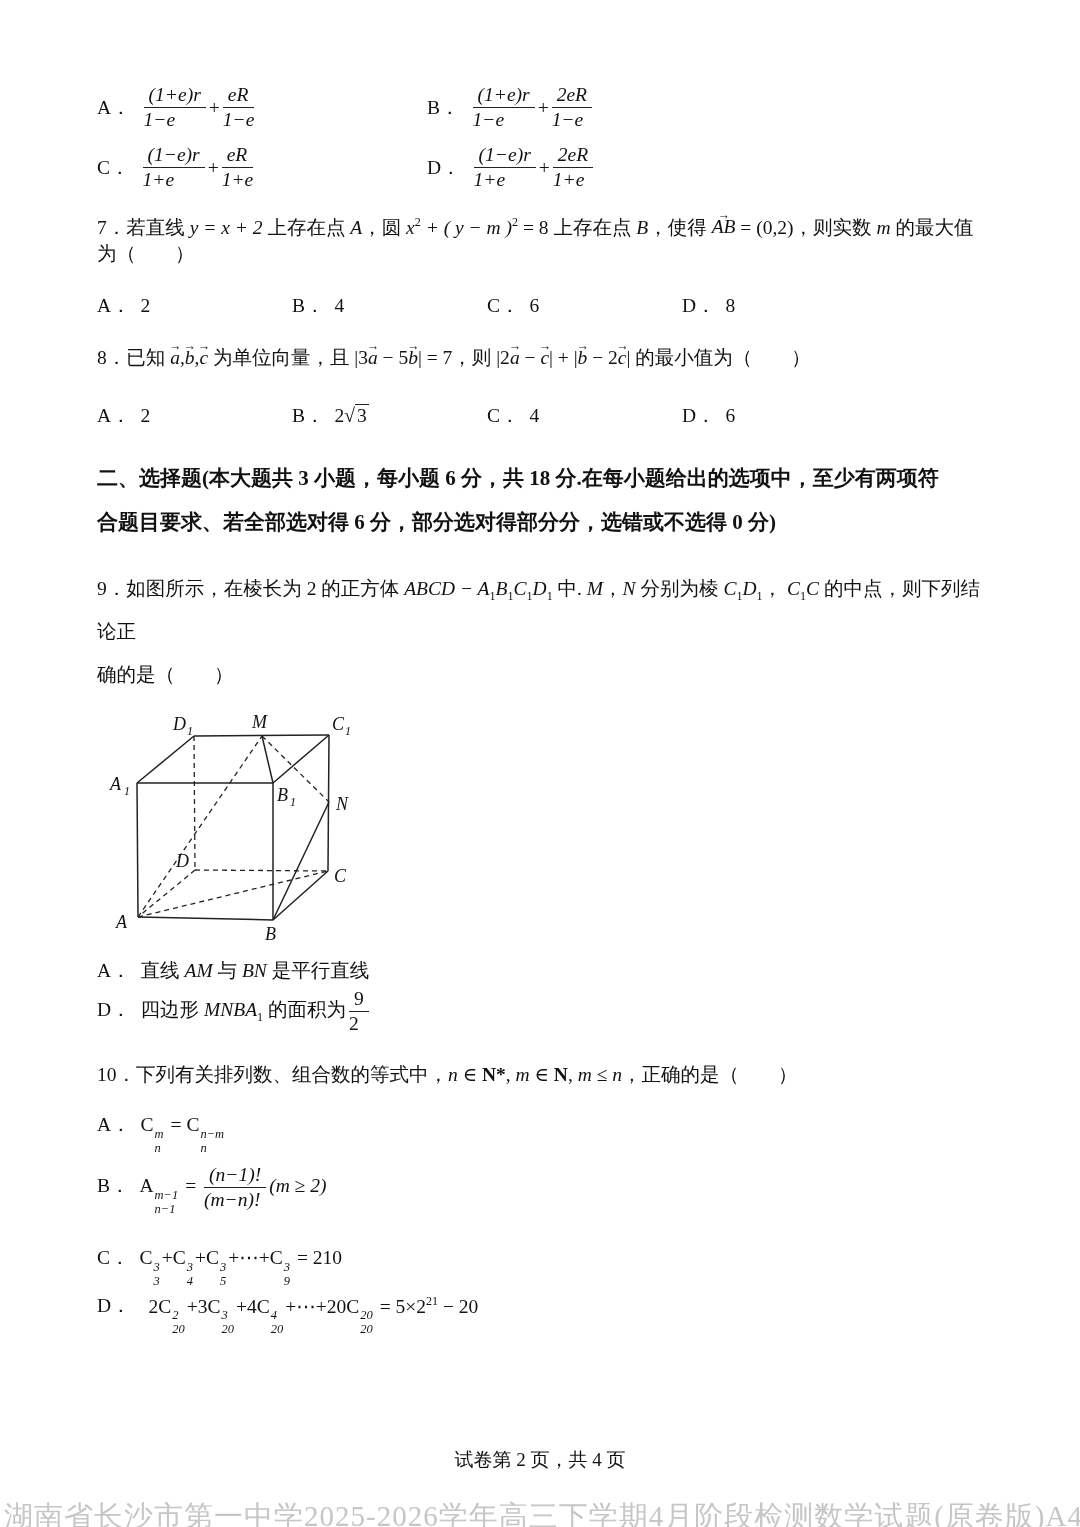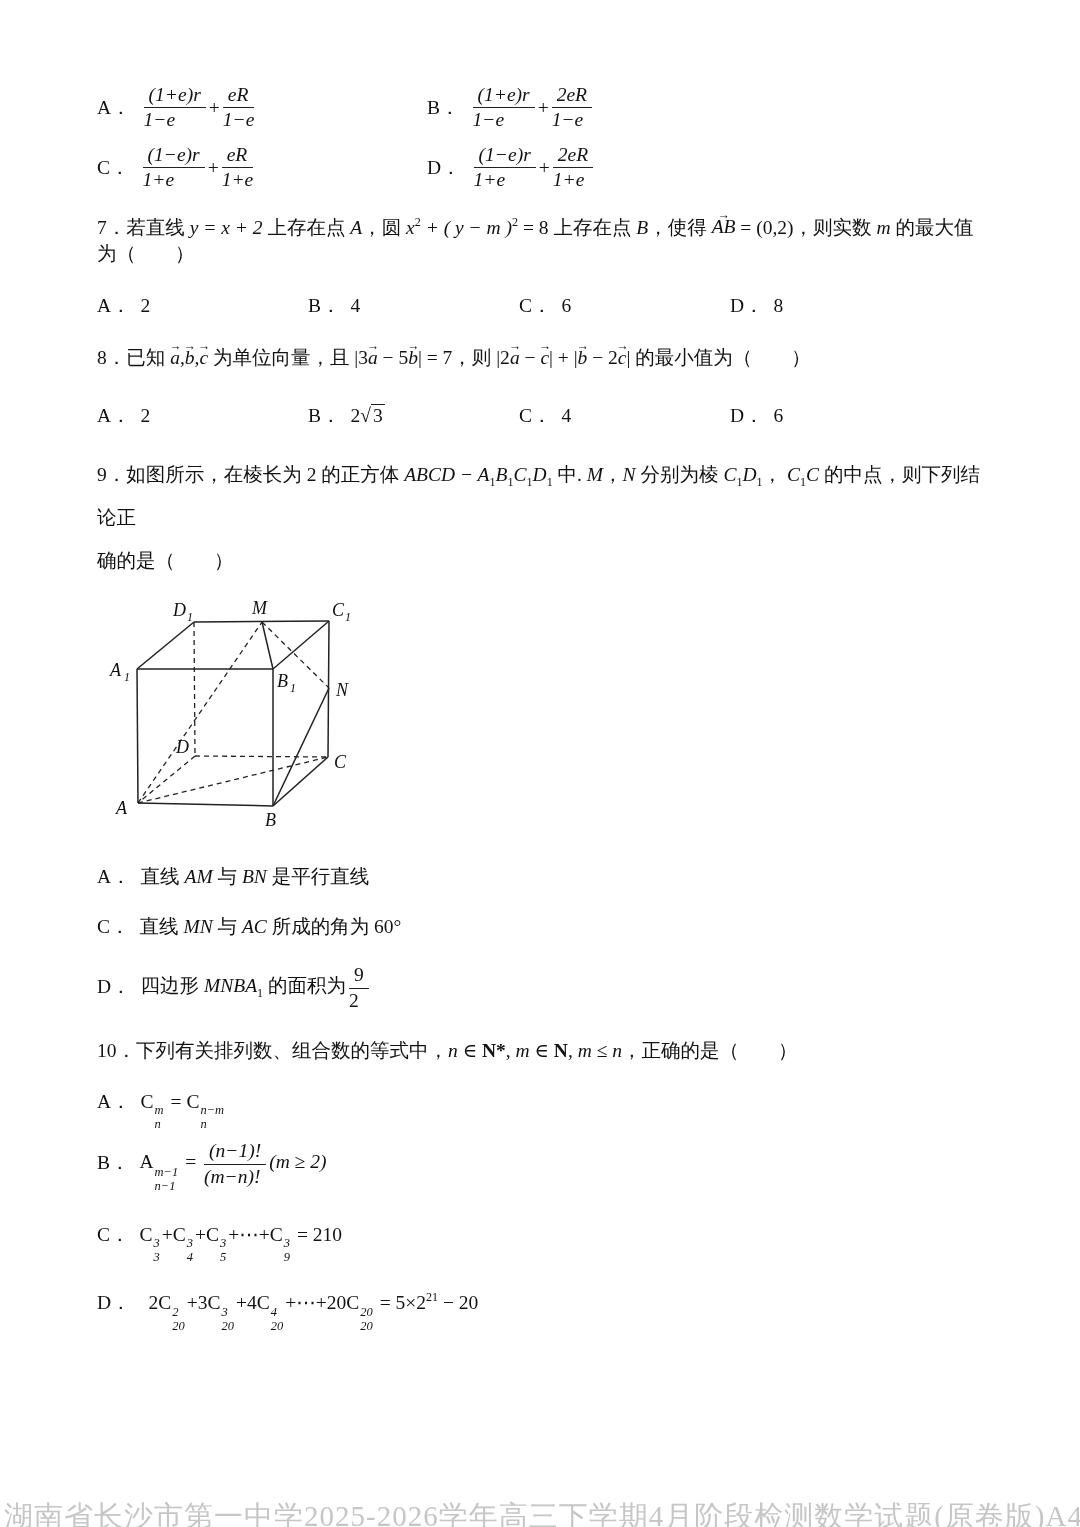--- a/index.html
+++ b/index.html
@@ -21,26 +21,26 @@
   
   .cs{display:inline-flex;flex-direction:column;font-size:0.64em;line-height:1.12;vertical-align:-0.55em;text-align:left;font-style:italic;margin:0 2px 0 1px;}
   
   .vec{position:relative;display:inline-block;font-style:italic;}
   .vec::after{content:"→";position:absolute;left:50%;top:-0.62em;transform:translateX(-50%);font-size:0.62em;font-style:normal;}
   
   .radand{border-top:1.4px solid #222;padding:0 2px;}
   
   .row2{display:flex;align-items:center;margin-bottom:12px;}
   .row2 .cellw{width:330px;display:flex;align-items:center;}
-  .row4{display:flex;margin-top:26px;gap:16px;}
+  .row4{display:flex;margin-top:26px;}
   .row4 .cell{width:195px;}
   .optlab{margin-right:10px;}
   .stem{margin:22px 0 0 0;}
   .sect{font-weight:bold;font-size:21px;line-height:44px;margin-top:26px;}
-  .qopt{margin-top:24px;}
+  .qopt{margin-top:4px;}
   .fig{margin:14px 0 0 8px;}
   .figtext{font-style:italic;font-size:18px;fill:#111;font-family:"Liberation Serif","DejaVu Serif",serif;}
   .figsub{font-style:italic;font-size:12px;fill:#111;font-family:"Liberation Serif","DejaVu Serif",serif;}
   .ln{stroke:#222;stroke-width:1.5;fill:none;}
   .lnd{stroke:#222;stroke-width:1.3;fill:none;stroke-dasharray:5 4;}
   .footer{position:absolute;top:1447px;left:0;width:100%;text-align:center;font-size:19px;}
   .watermark{position:absolute;top:1497px;left:4px;white-space:nowrap;font-size:29px;color:#c6c6c6;letter-spacing:1px;}
 </style>
 </head>
 <body>
@@ -116,20 +116,24 @@
     <p class="stem" style="margin-top:26px;"><span>8．已知 </span><span class="vec">a</span><span>,</span><span class="vec">b</span><span>,</span><span class="vec">c</span><span> 为单位向量，且 </span><span>|3</span><span class="vec">a</span><span> − 5</span><span class="vec">b</span><span>| = 7</span><span>，则 </span><span>|2</span><span class="vec">a</span><span> − </span><span class="vec">c</span><span>| + |</span><span class="vec">b</span><span> − 2</span><span class="vec">c</span><span>|</span><span> 的最小值为（　　）</span></p>
 
     <div class="row4" style="margin-top:32px;">
       <div class="cell"><span class="optlab">A．</span><span>2</span></div>
       <div class="cell"><span class="optlab">B．</span><span>2</span><span>√</span><span class="radand">3</span></div>
       <div class="cell"><span class="optlab">C．</span><span>4</span></div>
       <div class="cell"><span class="optlab">D．</span><span>6</span></div>
     </div>
 
     
+    <div class="sect">
+      <div>二、选择题(本大题共 3 小题，每小题 6 分，共 18 分.在每小题给出的选项中，至少有两项符</div>
+      <div>合题目要求、若全部选对得 6 分，部分选对得部分分，选错或不选得 0 分)</div>
+    </div>
 
     
     <p class="stem" style="margin-top:24px;line-height:2.2;"><span>9．如图所示，在棱长为 2 的正方体 </span><span class="mi">ABCD − A</span><sub>1</sub><span class="mi">B</span><sub>1</sub><span class="mi">C</span><sub>1</sub><span class="mi">D</span><sub>1</sub><span> 中. </span><span class="mi">M</span><span>，</span><span class="mi">N</span><span> 分别为棱 </span><span class="mi">C</span><sub>1</sub><span class="mi">D</span><sub>1</sub><span>， </span><span class="mi">C</span><sub>1</sub><span class="mi">C</span><span> 的中点，则下列结论正</span><br><span>确的是（　　）</span></p>
 
     
     <svg class="fig" width="300" height="236" viewBox="0 0 300 236">
 
       <line class="ln" x1="32" y1="73" x2="89" y2="26"></line>
       <line class="ln" x1="89" y1="26" x2="224" y2="25"></line>
       <line class="ln" x1="32" y1="73" x2="168" y2="73"></line>
@@ -160,21 +164,20 @@
       <text class="figsub" x="185" y="96">1</text>
       <text class="figtext" x="231" y="100">N</text>
       <text class="figtext" x="71" y="157">D</text>
       <text class="figtext" x="229" y="172">C</text>
       <text class="figtext" x="11" y="218">A</text>
       <text class="figtext" x="160" y="230">B</text>
     </svg>
 
     
     <div class="qopt"><span class="optlab">A．</span><span>直线 </span><span class="mi">AM</span><span> 与 </span><span class="mi">BN</span><span> 是平行直线</span></div>
-    <div class="qopt"><span class="optlab">C．</span><span>直线 </span><span class="mi">MN</span><span> 与 </span><span class="mi">AC</span><span> 所成的角为 60°</span></div>
     <div class="qopt"><span class="optlab">D．</span><span>四边形 </span><span class="mi">MNBA</span><sub>1</sub><span> 的面积为</span><span class="frac" style="font-style:normal;">
           <span class="fn">9</span>
           <span class="fd">2</span>
         </span></div>
 
     
     <p class="stem" style="margin-top:26px;"><span>10．下列有关排列数、组合数的等式中，</span><span class="mi">n</span><span> ∈ </span><span class="bold">N*</span><span>, </span><span class="mi">m</span><span> ∈ </span><span class="bold">N</span><span>, </span><span class="mi">m</span><span> ≤ </span><span class="mi">n</span><span>，正确的是（　　）</span></p>
 
     <div class="qopt" style="margin-top:24px;"><span class="optlab">A．</span><span>C</span><span class="cs">
           <span>m</span>
@@ -218,14 +221,15 @@
         </span><span>+⋯+20</span><span>C</span><span class="cs">
           <span>20</span>
           <span>20</span>
         </span><span> = 5×2</span><sup>21</sup><span> − 20</span></div>
 
     
     
 
   </div>
 
+  <div class="footer">试卷第 2 页，共 4 页</div>
   <div class="watermark">湖南省长沙市第一中学2025-2026学年高三下学期4月阶段检测数学试题(原卷版)A4</div>
 </div>
 
 </body></html>

